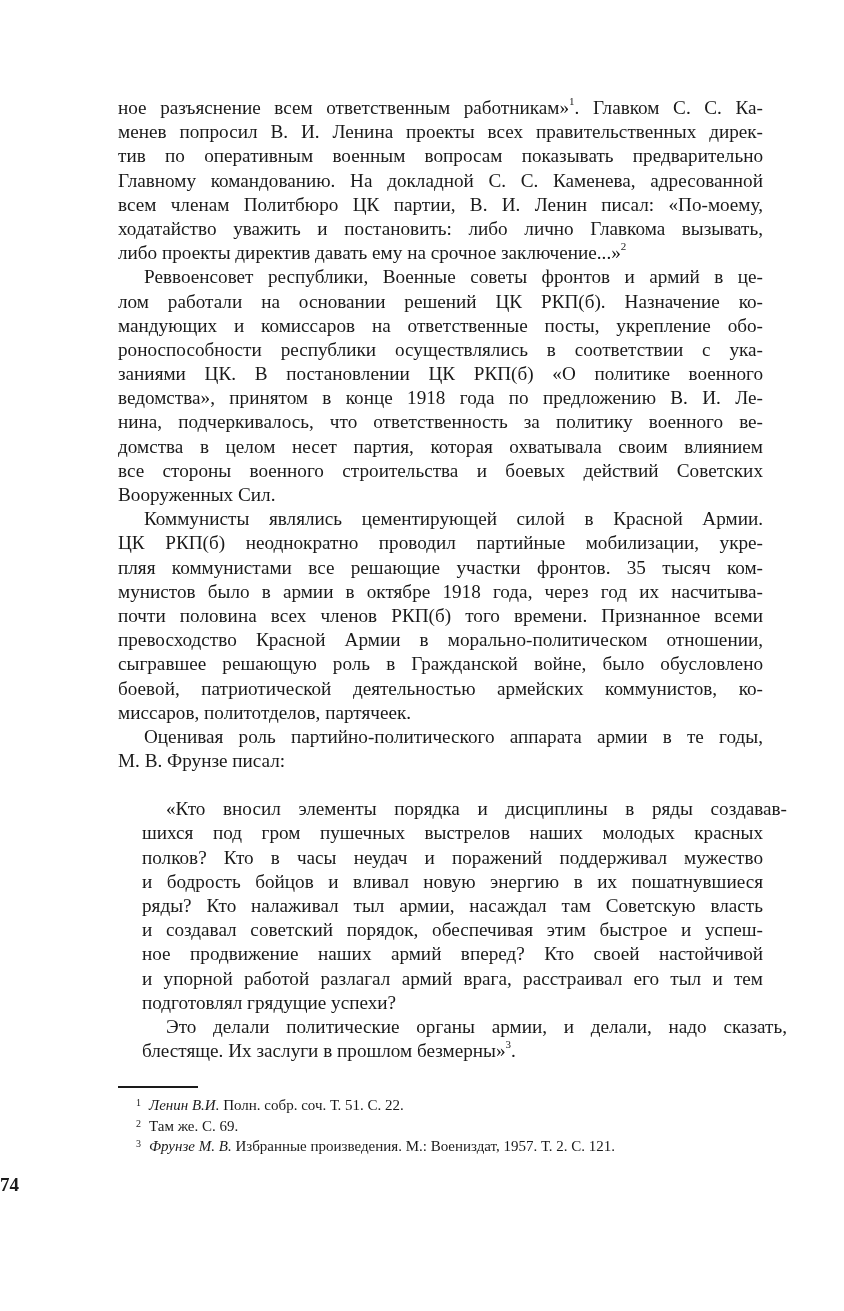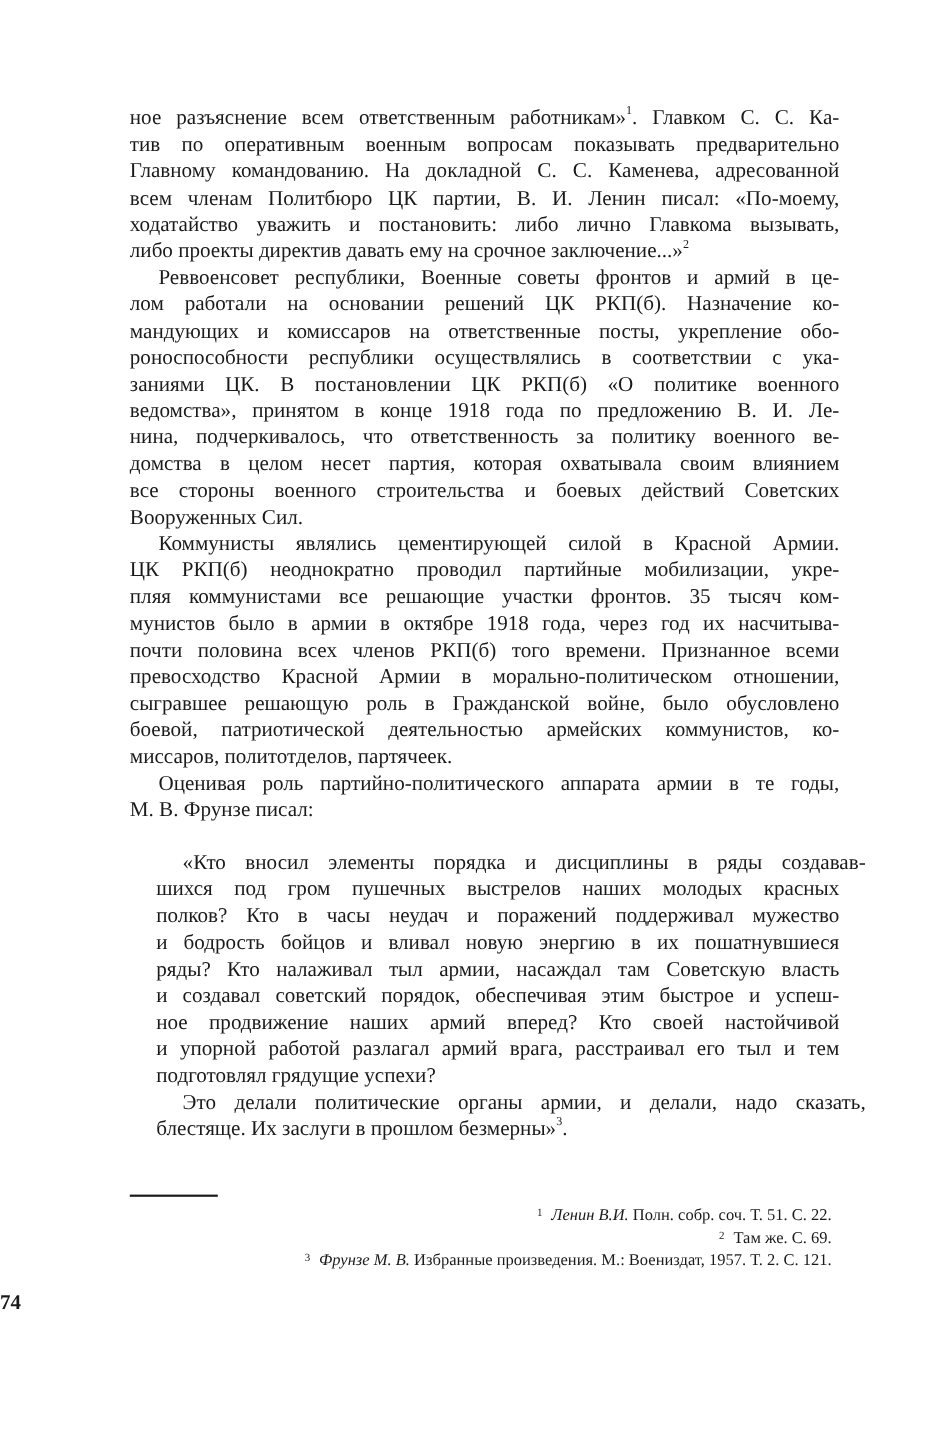--- a/index.html
+++ b/index.html
@@ -9,33 +9,34 @@
   .line { display: block; height: 24.2px; line-height: 24.2px; font-size: 19.2px;
           white-space: nowrap; text-align: justify; text-align-last: justify; }
   .line.last { text-align-last: left; }
   .line.indent { padding-left: 26px; }
   .quote .line { margin-left: 24px; width: 621px; }
   .quote .line.indent { padding-left: 24px; }
   .quote { margin-top: 24px; }
   sup { font-size: 11px; line-height: 0; vertical-align: 9px; }
   .fn-rule { position: absolute; left: 118px; top: 1086px; width: 80px; border-top: 2px solid #1a1a1a; }
   .footnotes { position: absolute; left: 136px; top: 1093px; width: 620px; }
-  .fn { font-size: 15px; line-height: 20.5px; height: 20.5px; white-space: nowrap; text-align: right; }
+  .fn { font-size: 15px; line-height: 20.5px; height: 20.5px; white-space: nowrap; }
   .fn .num { font-size: 10px; vertical-align: 4px; margin-right: 8px; }
   .fn .author { font-style: italic; }
   .page-number { position: absolute; top: 1174px; left: 0; width: 764px; 
                  font-weight: bold; font-size: 19px; }
 </style>
 </head>
 <body>
 
 <div class="page">
 
   <div>
     <span class="line"><span>ное разъяснение всем ответственным работникам»</span><sup>1</sup><span>. Главком С. С. Ка-</span></span>
+    <span class="line">менев попросил В. И. Ленина проекты всех правительственных дирек-</span>
     <span class="line">тив по оперативным военным вопросам показывать предварительно</span>
     <span class="line">Главному командованию. На докладной С. С. Каменева, адресованной</span>
     <span class="line">всем членам Политбюро ЦК партии, В. И. Ленин писал: «По-моему,</span>
     <span class="line">ходатайство уважить и постановить: либо лично Главкома вызывать,</span>
     <span class="line last"><span>либо проекты директив давать ему на срочное заключение...»</span><sup>2</sup></span>
   </div>
 
   <div>
     <span class="line indent">Реввоенсовет республики, Военные советы фронтов и армий в це-</span>
     <span class="line">лом работали на основании решений ЦК РКП(б). Назначение ко-</span>

